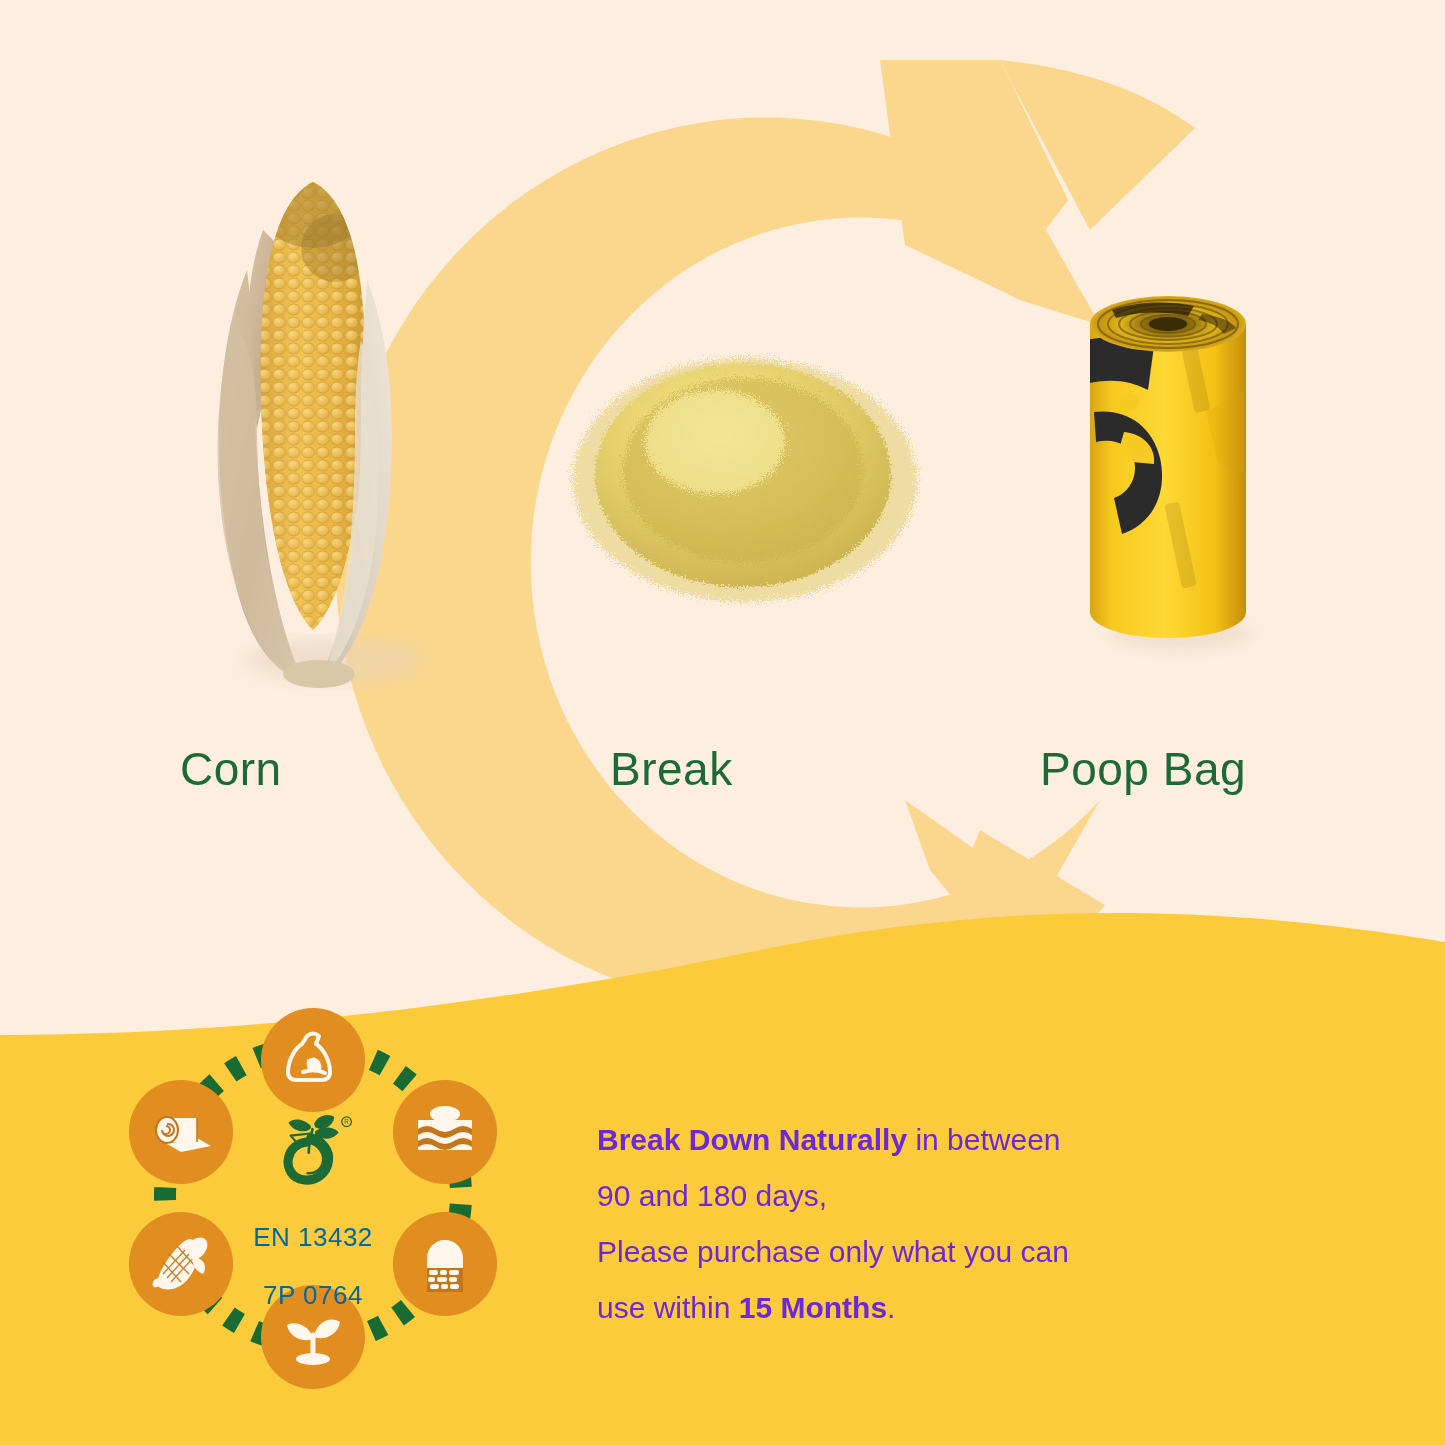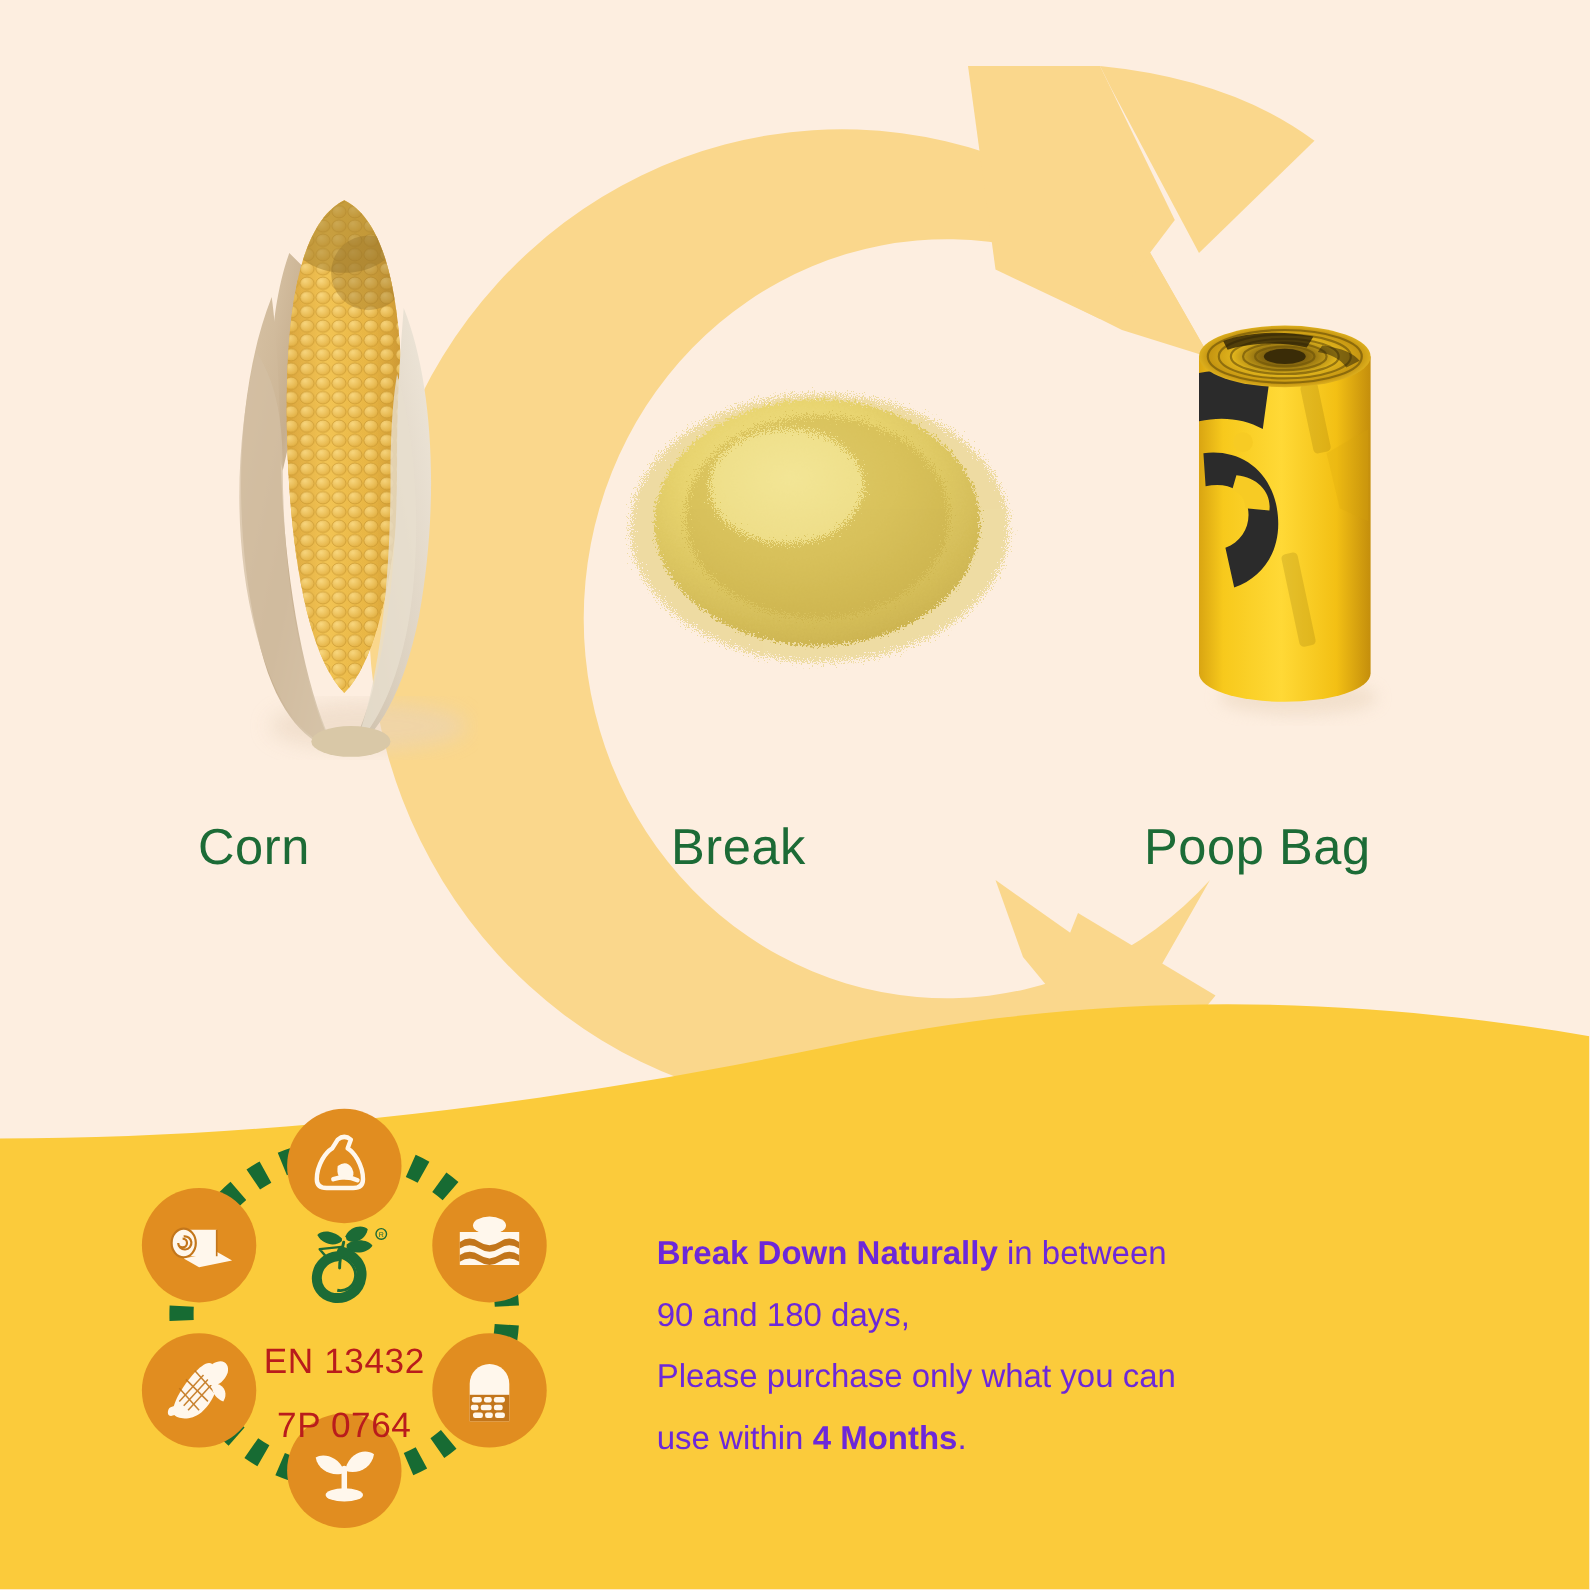--- a/index.html
+++ b/index.html
@@ -52,22 +52,22 @@
     border-radius:50%;
     background:#E18D20;
     display:flex;align-items:center;justify-content:center;
   }
   .badge-icon svg{display:block;}
   .badge-center{
     position:absolute;left:95px;top:110px;width:200px;height:200px;
     display:flex;flex-direction:column;align-items:center;justify-content:flex-start;
   }
   .cert-code{
-    color:#b91c1c;
-    font-size:32px;
+    color:#0369a1;
+    font-size:26px;
     line-height:29px;
     text-align:center;
     letter-spacing:.5px;
     margin-top:4px;
     white-space:pre-line;
   }
 </style>
 </head>
 <body>
 
@@ -358,16 +358,16 @@
         <span>EN 13432</span><br>
         <span>7P 0764</span>
       </div>
     </div>
   </div>
 
   <div class="bottom-text">
     <b>Break Down Naturally</b><span> in between</span><br>
     <span>90 and 180 days,</span><br>
     <span>Please purchase only what you can</span><br>
-    <span>use within </span><b>4 Months</b><span>.</span>
+    <span>use within </span><b>15 Months</b><span>.</span>
   </div>
 
 </div>
 
 </body></html>

